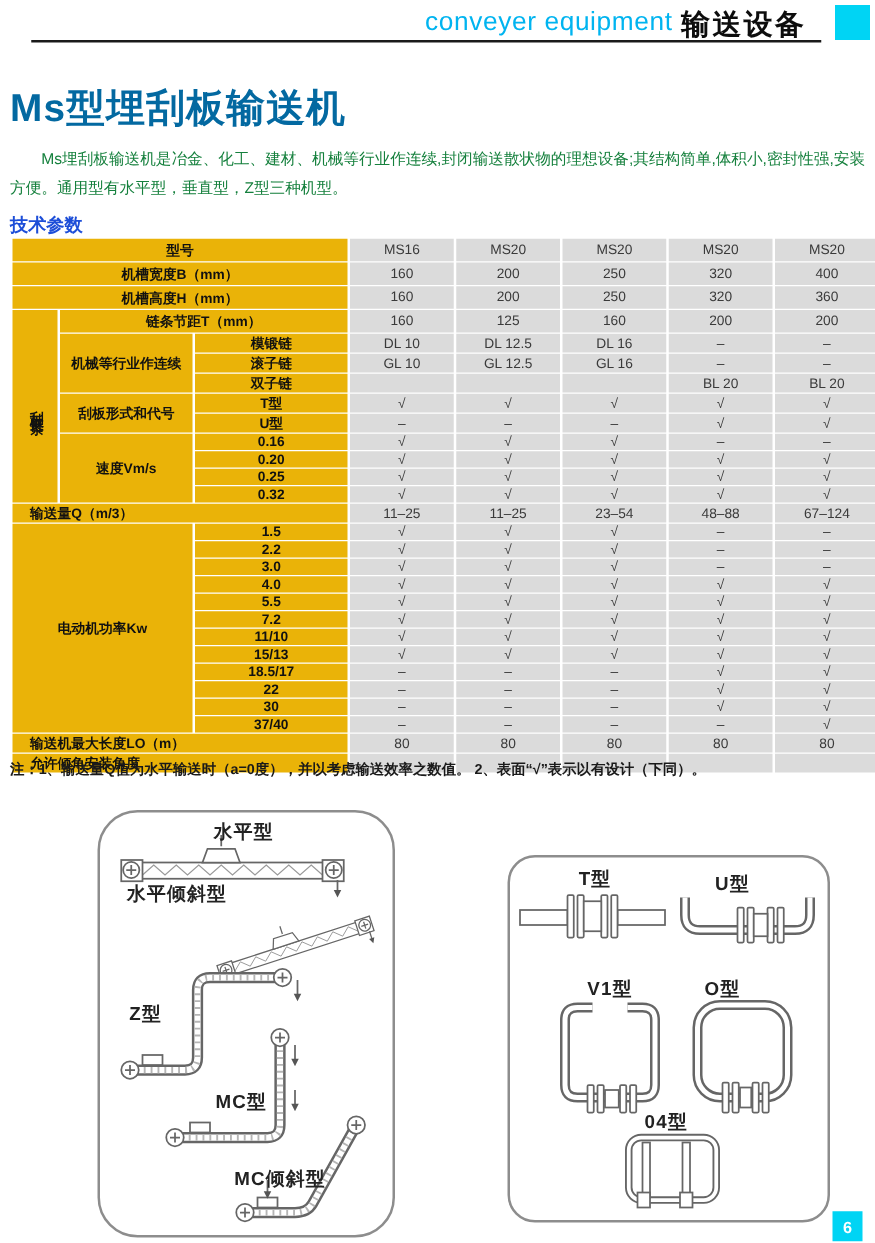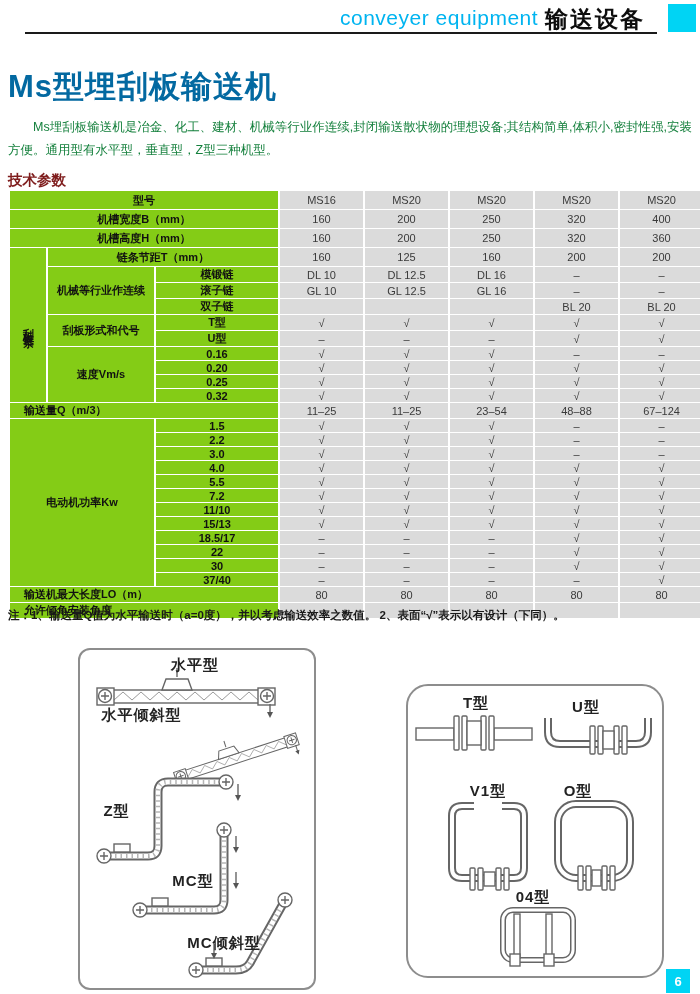--- a/index.html
+++ b/index.html
@@ -8,34 +8,34 @@
     font-family:"Liberation Sans","DejaVu Sans",sans-serif;color:#111;
   }
   
   .hdr-en{position:absolute;top:6px;left:340px;font-size:21px;color:#00b4f0;letter-spacing:0.5px;text-align:center;}
   .hdr-zh{position:absolute;top:4px;left:545px;font-size:23px;font-weight:bold;color:#0d0d0d;letter-spacing:2px;}
   .hdr-square{position:absolute;top:4px;left:668px;width:28px;height:28px;background:#00d4f4;}
   .hdr-line{position:absolute;top:32px;left:25px;width:632px;height:2px;background:#1a1a1a;}
   
   .page-title{position:absolute;top:66px;left:8px;font-size:31px;font-weight:bold;color:#0369a1;letter-spacing:1px;}
   .intro{position:absolute;top:116px;left:8px;width:686px;font-size:12.5px;line-height:1.8;font-weight:400;color:#15803d;text-indent:2em;}
-  .section-title{position:absolute;top:171px;left:8px;font-size:14.5px;font-weight:bold;color:#7f1d1d;}
+  .section-title{position:absolute;top:171px;left:8px;font-size:14.5px;font-weight:bold;color:#1d4ed8;}
   
   .spec-table{position:absolute;top:190px;left:8px;width:684px;border-collapse:separate;border-spacing:2px 1px;table-layout:fixed;}
   .spec-table td{overflow:hidden;white-space:nowrap;}
-  .spec-table td.lbl{background:#84cc16;font-size:11px;font-weight:600;color:#111;text-align:center;padding:0 2px;}
+  .spec-table td.lbl{background:#eab308;font-size:11px;font-weight:600;color:#111;text-align:center;padding:0 2px;}
   .spec-table td.val{background:#dbdbdb;font-size:11px;color:#3a3a3a;text-align:center;padding:0 2px;}
   .spec-table tr{height:13px;}
   .spec-table tr.tall{height:18px;}
   .spec-table td.vert{writing-mode:vertical-rl;text-orientation:upright;letter-spacing:3px;padding:4px 0;}
   .spec-table td.leftpad{text-align:left;padding-left:14px;}
   .note{position:absolute;top:608px;left:8px;width:686px;font-size:11.5px;font-weight:600;color:#1a1a1a;}
   
   .diagram-box{position:absolute;border:2px solid #8d8d8d;background:#fff;}
-  .box-left{top:648px;left:78px;width:234px;height:338px;border-radius:12px;}
+  .box-left{top:648px;left:78px;width:234px;height:338px;border-radius:32px;}
   .box-right{top:684px;left:406px;width:254px;height:290px;border-radius:22px;}
   .diagram-box svg{position:absolute;left:0;top:0;}
   .diag-label{position:absolute;font-size:15px;font-weight:600;color:#222;text-align:center;letter-spacing:1px;}
   
   .page-num{position:absolute;top:969px;left:666px;width:24px;height:24px;background:#00d4f4;color:#fff;
     font-size:13px;font-weight:bold;display:flex;align-items:center;justify-content:center;}
   
   .pipe-outer{fill:none;stroke:#666;stroke-width:9;}
   .pipe-inner{fill:none;stroke:#fff;stroke-width:5;}
   .pipe-hatch{fill:none;stroke:#b5b5b5;stroke-width:5;stroke-dasharray:1.5 4;}

